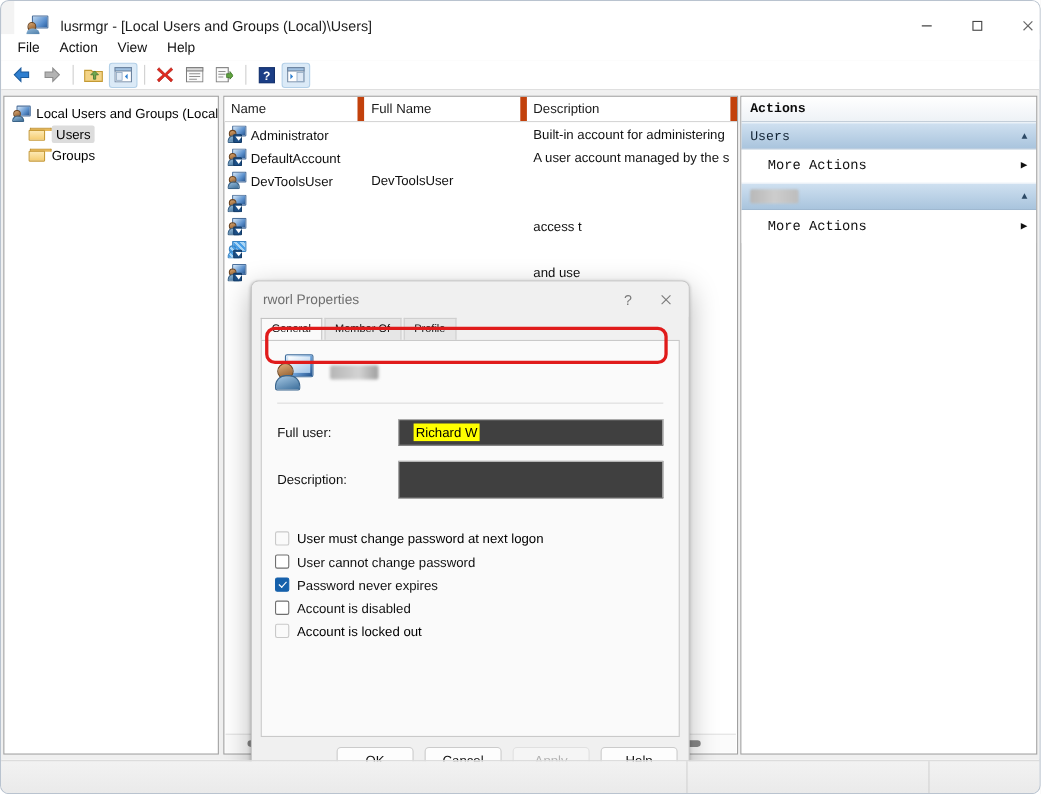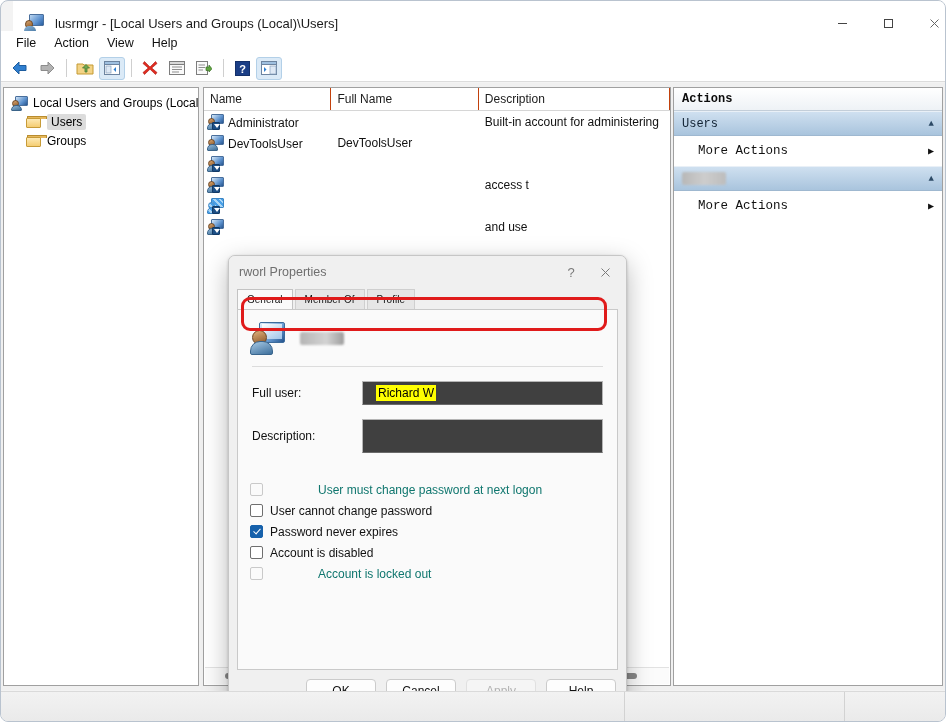--- a/index.html
+++ b/index.html
@@ -109,21 +109,21 @@
   .ico-folder .tab{position:absolute;left:1px;top:1px;width:6px;height:3px;background:#e6b85c;border:1px solid #b98c2e;border-bottom:none;box-sizing:border-box;border-radius:1px 1px 0 0;}
   .ico-folder .bd{position:absolute;left:0px;top:3px;width:15px;height:10px;background:linear-gradient(180deg,#fde9b4,#f5cd72);border:1px solid #c79b38;box-sizing:border-box;border-radius:1px;}
   .tree-indent{padding-left:18px;}
 
   
   .lp-header{
     display:flex;height:22px;background:#fff;border-bottom:1px solid #d6d6d6;
     font-size:12px;color:#1b1b1b;
   }
   .lp-header .col{
-    padding:4px 0 0 6px;box-sizing:border-box;border-right:1px solid #c2410c;
+    padding:4px 0 0 6px;box-sizing:border-box;border-right:6px solid #c2410c;
     white-space:nowrap;overflow:hidden;
   }
   .c-name{width:128px;}
   .c-full{width:148px;}
   .c-desc{width:192px;border-right:none;}
   .rows{position:relative;}
   .row{display:flex;height:21px;align-items:center;font-size:12px;color:#111;white-space:nowrap;}
   .row .cell{overflow:hidden;padding-left:6px;box-sizing:border-box;}
   .row .cell.name{width:128px;display:flex;align-items:flex-end;gap:4px;padding-left:4px;}
   .row .cell.full{width:148px;}
@@ -250,21 +250,21 @@
   .chk{display:flex;align-items:center;height:21px;font-size:12px;color:#111;}
   .chk .box{
     width:13px;height:13px;border:1px solid #6f6f6f;background:#fff;border-radius:2px;
     box-sizing:border-box;margin-right:7px;flex:none;position:relative;
   }
   .chk.checked .box{background:#1661ab;border-color:#1661ab;}
   .chk.checked .box:after{
     content:"";position:absolute;left:3.5px;top:1px;width:3px;height:6px;
     border:solid #fff;border-width:0 1.6px 1.6px 0;transform:rotate(42deg);
   }
-  .chk.dis{color:#0f766e;gap:48px;}
+  .chk.dis{color:#000000;}
   .chk.dis .box{border-color:#c9c9c9;background:#fafafa;}
   .dlg-footer{
     position:absolute;left:0;right:0;bottom:0;height:42px;
     display:flex;align-items:center;justify-content:flex-end;
     padding-right:10px;gap:10px;
   }
   .btn{
     width:70px;height:25px;background:#fdfdfd;border:1px solid #cbcbcb;border-radius:4px;
     font-size:12px;color:#111;display:flex;align-items:center;justify-content:center;
     box-sizing:border-box;
@@ -429,20 +429,33 @@
                 <i class="b"></i>
                 <i class="arrow"></i>
               </span>
             <span>Administrator</span>
           </div>
           <div class="cell full"></div>
           <div class="cell desc">Built-in account for administering</div>
         </div>
         <div class="row">
           <div class="cell name">
+            <span class="ico-user">
+                <i class="m"></i>
+                <i class="h"></i>
+                <i class="b"></i>
+                <i class="arrow"></i>
+              </span>
+            <span>DefaultAccount</span>
+          </div>
+          <div class="cell full"></div>
+          <div class="cell desc">A user account managed by the s</div>
+        </div>
+        <div class="row">
+          <div class="cell name">
             <span class="ico-user plain">
                 <i class="m"></i>
                 <i class="h"></i>
                 <i class="b"></i>
               </span>
             <span>DevToolsUser</span>
           </div>
           <div class="cell full">DevToolsUser</div>
           <div class="cell desc"></div>
         </div>

